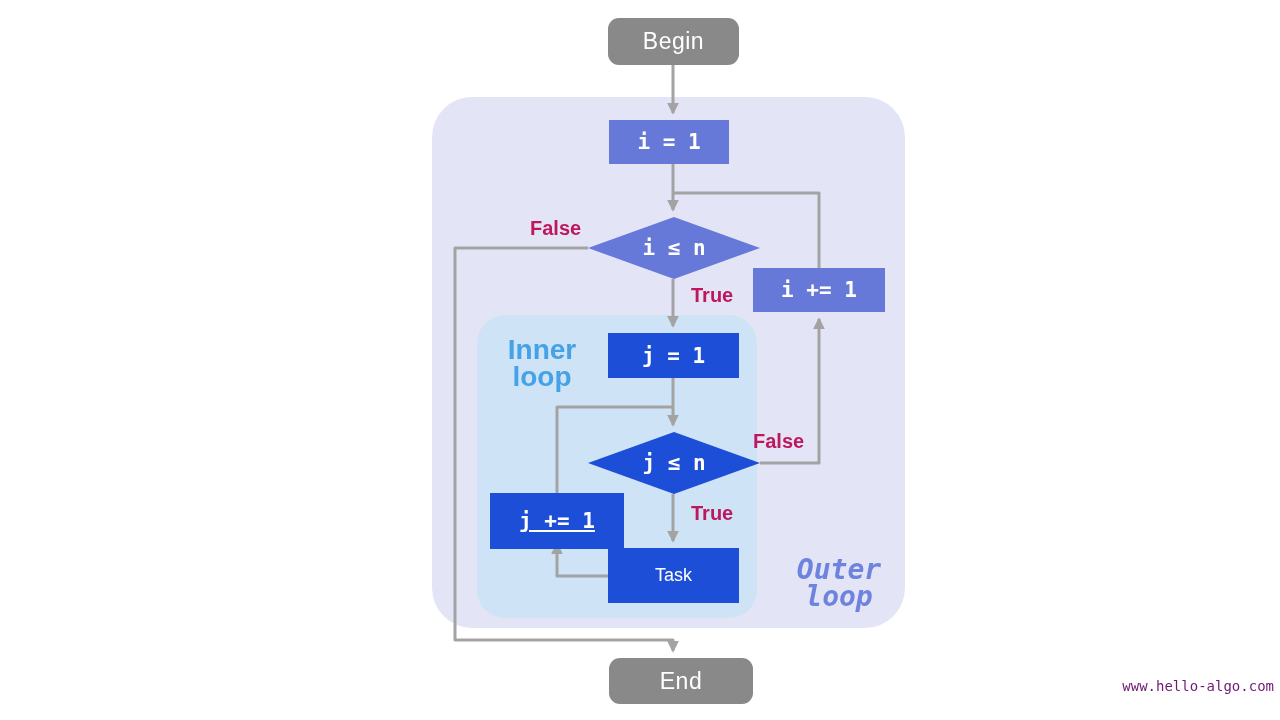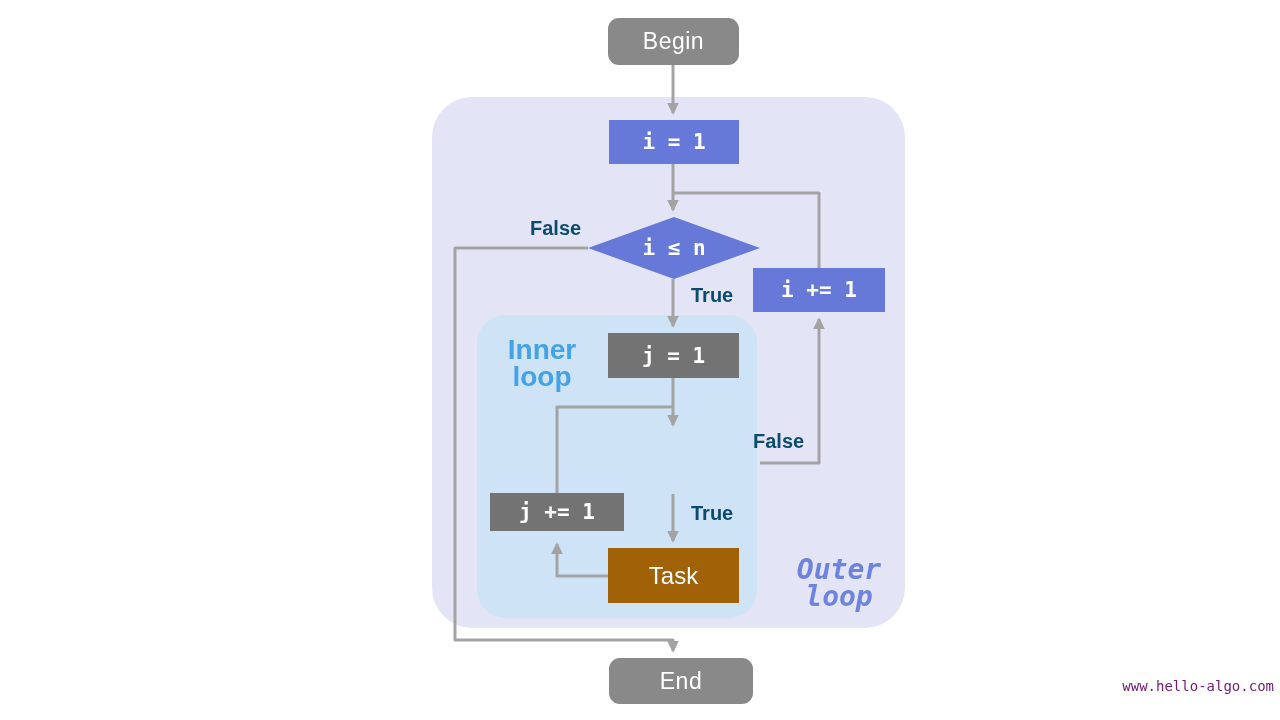--- a/index.html
+++ b/index.html
@@ -27,38 +27,38 @@
   }
   .terminal {
     background: #898989; border-radius: 11px;
     font-size: 23px; letter-spacing: 0.5px;
   }
   .code {
     font-family: "DejaVu Sans Mono", monospace;
     font-size: 21px; font-weight: bold;
   }
   .purple-box { background: #6679d8; }
-  .blue-box { background: #737373; }
+  .blue-box { background: #1d4ed8; }
   .diamond {
     clip-path: polygon(50% 0, 100% 50%, 50% 100%, 0 50%);
   }
   #node-begin { left: 576px; top: 18px; width: 131px; height: 47px; }
-  #node-init-i { left: 577px; top: 120px; width: 130px; height: 44px; }
+  #node-init-i { left: 577px; top: 120px; width: 120px; height: 44px; }
   #node-cond-i { left: 556px; top: 217px; width: 172px; height: 62px; }
   #node-inc-i { left: 721px; top: 268px; width: 132px; height: 44px; }
   #node-init-j { left: 576px; top: 333px; width: 131px; height: 45px; }
   #node-cond-j { left: 556px; top: 432px; width: 172px; height: 62px; }
-  #node-inc-j { left: 458px; top: 493px; width: 134px; height: 38px; }
+  #node-inc-j { left: 458px; top: 493px; width: 134px; height: 56px; text-decoration: underline; }
   #node-task {
     left: 576px; top: 548px; width: 131px; height: 55px;
-    background: #a16207; font-size: 24px;
+    background: #1d4ed8; font-size: 18px;
   }
   #node-end { left: 577px; top: 658px; width: 144px; height: 46px; }
   .edge-label {
-    position: absolute; color: #0c4a6e; font-weight: bold; font-size: 20px;
+    position: absolute; color: #be185d; font-weight: bold; font-size: 20px;
   }
   #label-outer-false { left: 498px; top: 217px; }
   #label-outer-true  { left: 659px; top: 284px; }
   #label-inner-false { left: 721px; top: 430px; }
   #label-inner-true  { left: 659px; top: 502px; }
   .region-label {
     position: absolute; text-align: center; font-weight: bold;
     font-size: 28px; line-height: 27px;
   }
   #label-inner-loop { left: 455px; top: 336px; width: 110px; color: #45a2e6; }
@@ -104,20 +104,21 @@
   <div id="node-begin" class="node terminal">Begin</div>
 
   <div id="node-init-i" class="node code purple-box">i = 1</div>
 
   <div id="node-cond-i" class="node code purple-box diamond">i ≤ n</div>
 
   <div id="node-inc-i" class="node code purple-box">i += 1</div>
 
   <div id="node-init-j" class="node code blue-box">j = 1</div>
 
+  <div id="node-cond-j" class="node code blue-box diamond">j ≤ n</div>
 
   <div id="node-inc-j" class="node code blue-box">j += 1</div>
 
   <div id="node-task" class="node">Task</div>
 
   <div id="node-end" class="node terminal">End</div>
 
   <div id="label-outer-false" class="edge-label">False</div>
 
   <div id="label-outer-true" class="edge-label">True</div>

